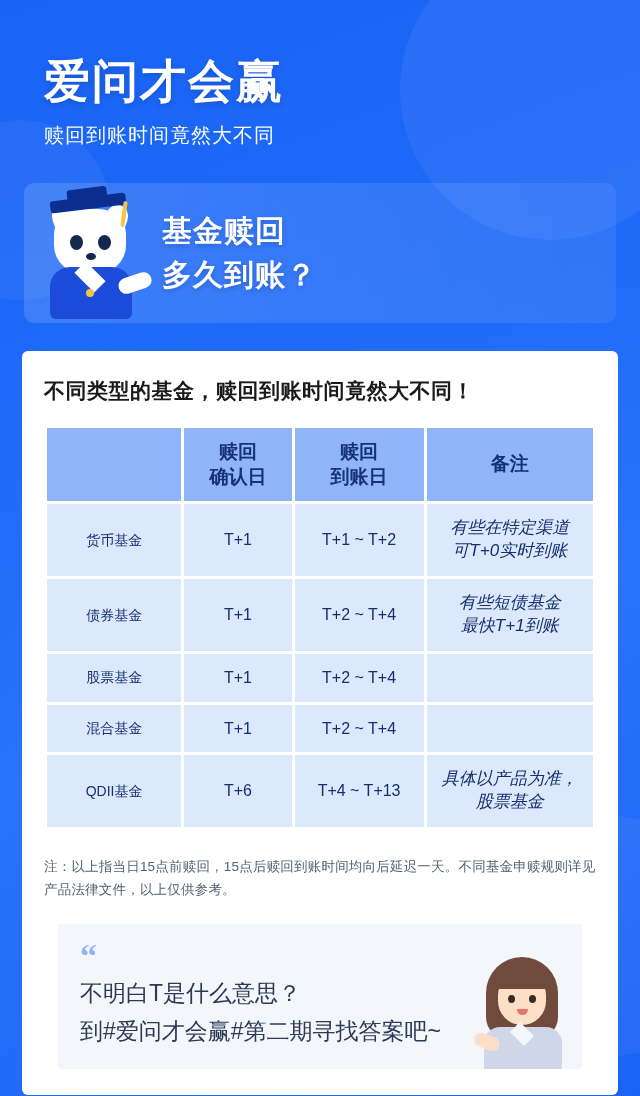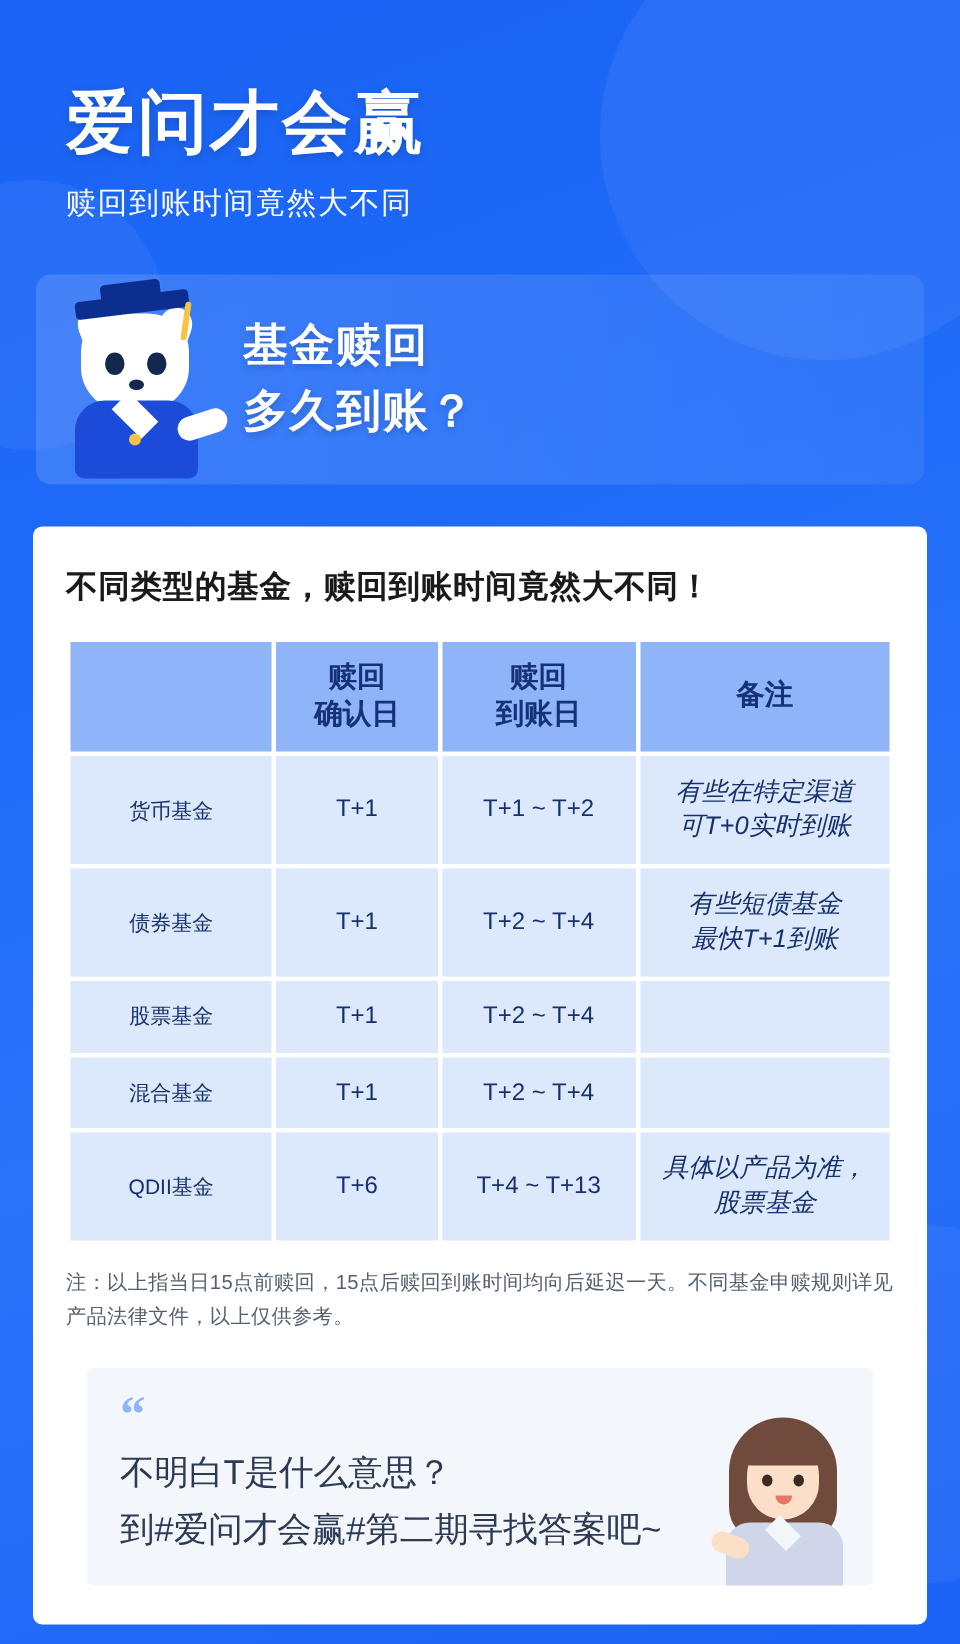--- a/index.html
+++ b/index.html
@@ -203,21 +203,21 @@
     vertical-align: middle;
   }
   table.redeem td.name { font-size: 14px; }
   table.redeem td.note { font-size: 17px; font-style: italic; }
   table.redeem col.c1 { width: 25%; }
   table.redeem col.c2 { width: 20%; }
   table.redeem col.c3 { width: 24%; }
   table.redeem col.c4 { width: 31%; }
 
   .footnote {
-    margin-top: 14px;
+    margin-top: 26px;
     font-size: 13.5px;
     color: #555f70;
     line-height: 1.7;
     letter-spacing: 0.2px;
   }
 
   
   .quote-box {
     margin: 22px 14px 0 14px;
     background: #f3f6fb;

